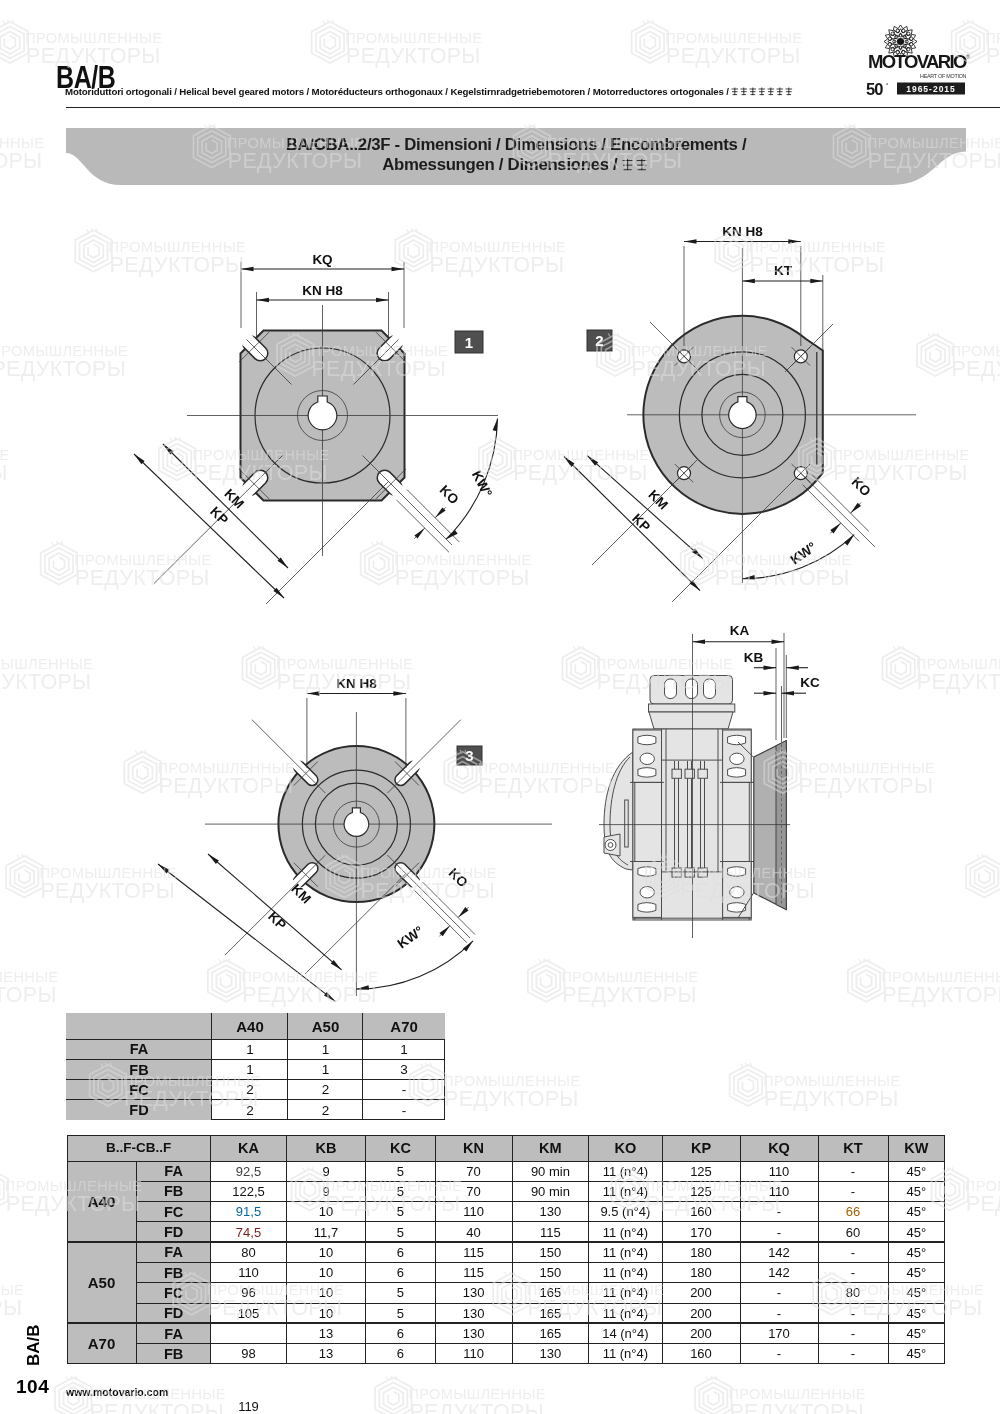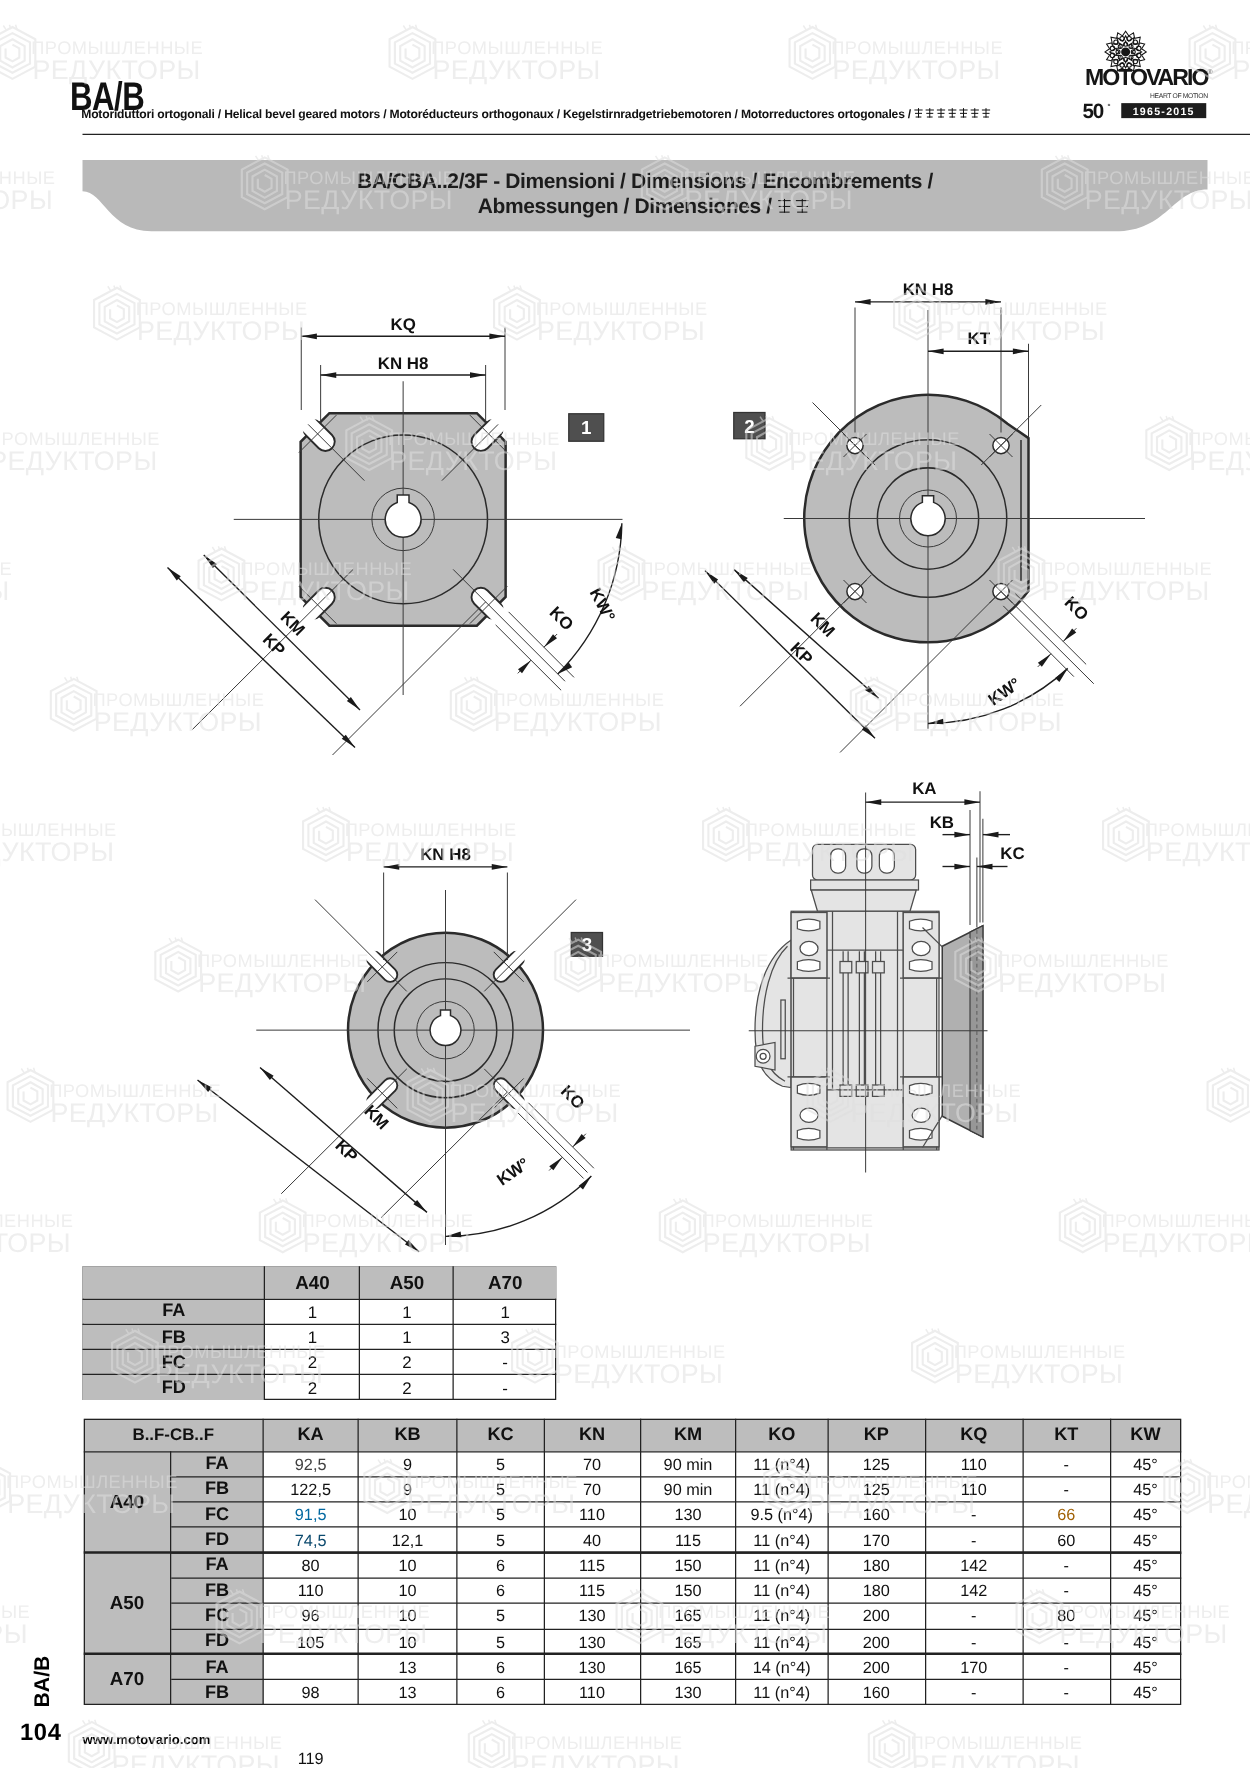--- a/index.html
+++ b/index.html
@@ -398,22 +398,22 @@
     <div style="position:absolute;left:266.0px;top:1202.8px;width:120px;height:18px;display:flex;align-items:center;justify-content:center;font-size:13px;font-weight:normal;color:#111">10</div>
     <div style="position:absolute;left:340.4px;top:1202.8px;width:120px;height:18px;display:flex;align-items:center;justify-content:center;font-size:13px;font-weight:normal;color:#111">5</div>
     <div style="position:absolute;left:413.6px;top:1202.8px;width:120px;height:18px;display:flex;align-items:center;justify-content:center;font-size:13px;font-weight:normal;color:#111">110</div>
     <div style="position:absolute;left:490.4px;top:1202.8px;width:120px;height:18px;display:flex;align-items:center;justify-content:center;font-size:13px;font-weight:normal;color:#111">130</div>
     <div style="position:absolute;left:565.4px;top:1202.8px;width:120px;height:18px;display:flex;align-items:center;justify-content:center;font-size:13px;font-weight:normal;color:#111">9.5 (n°4)</div>
     <div style="position:absolute;left:641.0px;top:1202.8px;width:120px;height:18px;display:flex;align-items:center;justify-content:center;font-size:13px;font-weight:normal;color:#111">160</div>
     <div style="position:absolute;left:719.0px;top:1202.8px;width:120px;height:18px;display:flex;align-items:center;justify-content:center;font-size:13px;font-weight:normal;color:#111">-</div>
     <div style="position:absolute;left:793.0px;top:1202.8px;width:120px;height:18px;display:flex;align-items:center;justify-content:center;font-size:13px;font-weight:normal;color:#a16207">66</div>
     <div style="position:absolute;left:856.4px;top:1202.8px;width:120px;height:18px;display:flex;align-items:center;justify-content:center;font-size:13px;font-weight:normal;color:#111">45°</div>
     <div style="position:absolute;left:113.6px;top:1223.1px;width:120px;height:18px;display:flex;align-items:center;justify-content:center;font-size:14.5px;font-weight:bold;color:#111">FD</div>
-    <div style="position:absolute;left:188.5px;top:1223.1px;width:120px;height:18px;display:flex;align-items:center;justify-content:center;font-size:13px;font-weight:normal;color:#0c4a6e">74,5</div>
-    <div style="position:absolute;left:266.0px;top:1223.1px;width:120px;height:18px;display:flex;align-items:center;justify-content:center;font-size:13px;font-weight:normal;color:#111">12,1</div>
+    <div style="position:absolute;left:188.5px;top:1223.1px;width:120px;height:18px;display:flex;align-items:center;justify-content:center;font-size:13px;font-weight:normal;color:#7f1d1d">74,5</div>
+    <div style="position:absolute;left:266.0px;top:1223.1px;width:120px;height:18px;display:flex;align-items:center;justify-content:center;font-size:13px;font-weight:normal;color:#111">11,7</div>
     <div style="position:absolute;left:340.4px;top:1223.1px;width:120px;height:18px;display:flex;align-items:center;justify-content:center;font-size:13px;font-weight:normal;color:#111">5</div>
     <div style="position:absolute;left:413.6px;top:1223.1px;width:120px;height:18px;display:flex;align-items:center;justify-content:center;font-size:13px;font-weight:normal;color:#111">40</div>
     <div style="position:absolute;left:490.4px;top:1223.1px;width:120px;height:18px;display:flex;align-items:center;justify-content:center;font-size:13px;font-weight:normal;color:#111">115</div>
     <div style="position:absolute;left:565.4px;top:1223.1px;width:120px;height:18px;display:flex;align-items:center;justify-content:center;font-size:13px;font-weight:normal;color:#111">11 (n°4)</div>
     <div style="position:absolute;left:641.0px;top:1223.1px;width:120px;height:18px;display:flex;align-items:center;justify-content:center;font-size:13px;font-weight:normal;color:#111">170</div>
     <div style="position:absolute;left:719.0px;top:1223.1px;width:120px;height:18px;display:flex;align-items:center;justify-content:center;font-size:13px;font-weight:normal;color:#111">-</div>
     <div style="position:absolute;left:793.0px;top:1223.1px;width:120px;height:18px;display:flex;align-items:center;justify-content:center;font-size:13px;font-weight:normal;color:#111">60</div>
     <div style="position:absolute;left:856.4px;top:1223.1px;width:120px;height:18px;display:flex;align-items:center;justify-content:center;font-size:13px;font-weight:normal;color:#111">45°</div>
     <div style="position:absolute;left:113.6px;top:1243.3px;width:120px;height:18px;display:flex;align-items:center;justify-content:center;font-size:14.5px;font-weight:bold;color:#111">FA</div>
     <div style="position:absolute;left:188.5px;top:1243.3px;width:120px;height:18px;display:flex;align-items:center;justify-content:center;font-size:13px;font-weight:normal;color:#111">80</div>

